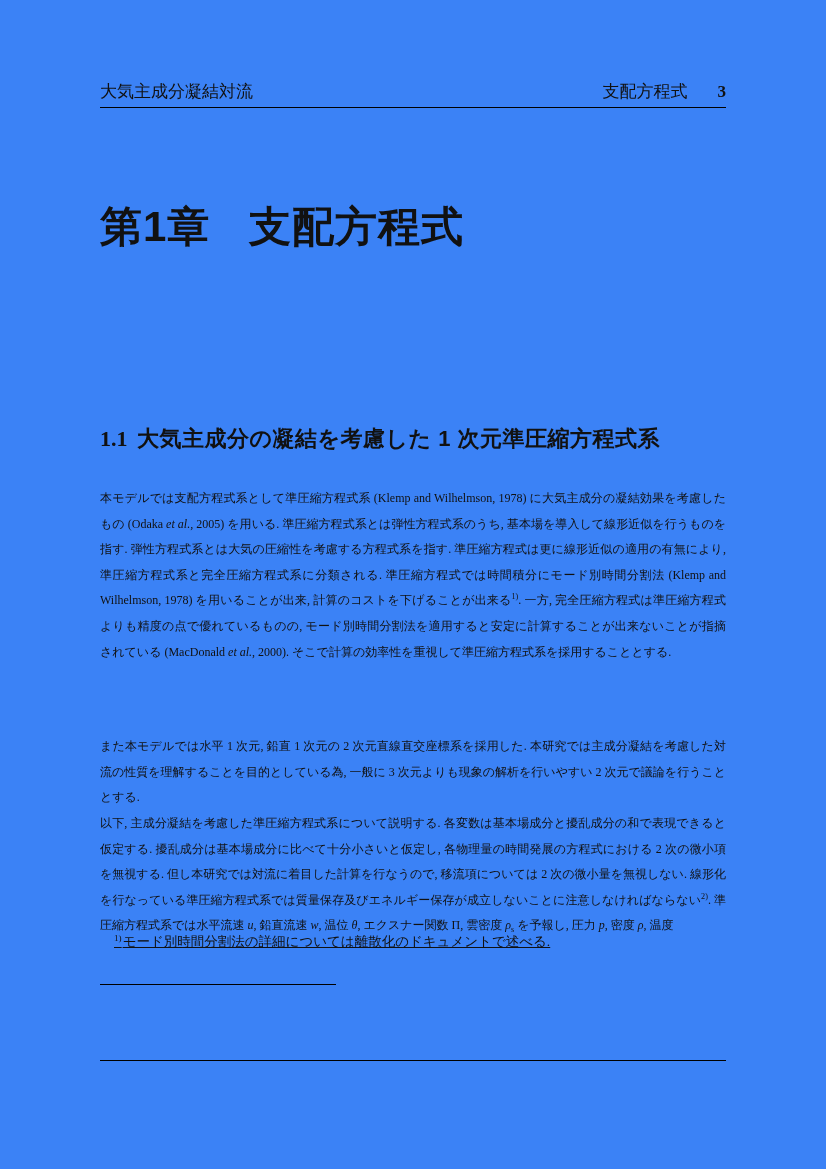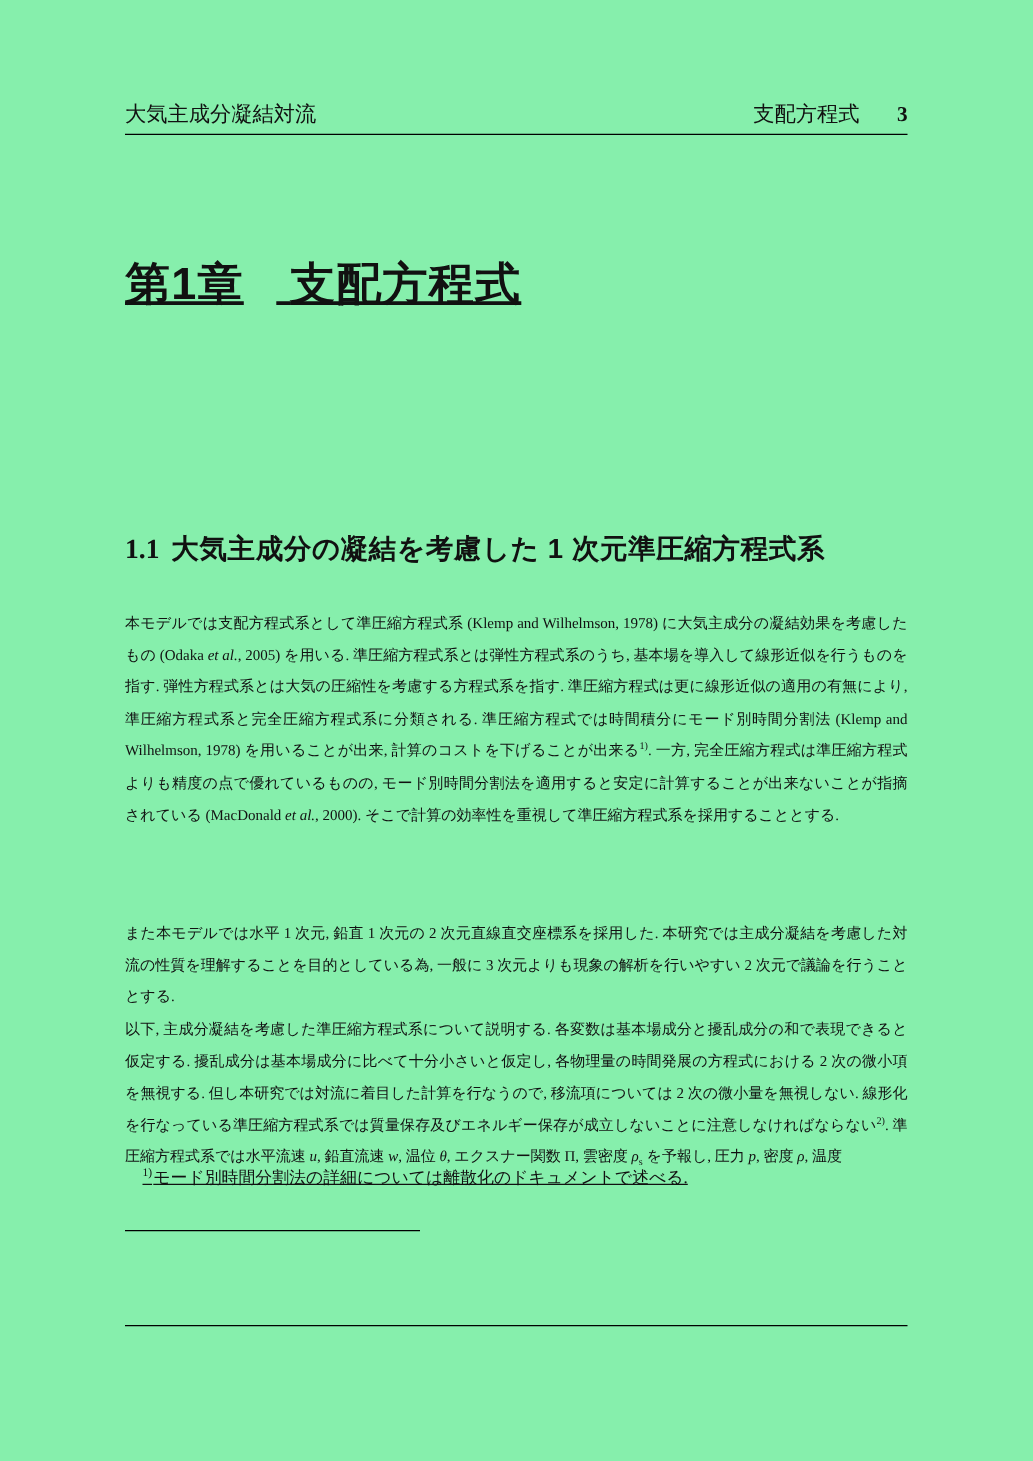--- a/index.html
+++ b/index.html
@@ -2,21 +2,21 @@
 <html><head>
 <meta charset="utf-8">
 <style>
   * { margin: 0; padding: 0; box-sizing: border-box; }
   html, body { background: #e8e8e8; }
   .page {
     position: relative;
     width: 826px;
     height: 1169px;
     margin: 0 auto;
-    background: #86efac;
+    background: #3b82f6;
     color: #111111;
     font-family: "Liberation Serif", "DejaVu Serif", serif;
     overflow: hidden;
   }
   
   .running-header {
     position: absolute;
     left: 100px; right: 100px; top: 82px;
     display: flex;
     justify-content: space-between;
@@ -32,25 +32,24 @@
     font-family: "Liberation Serif", "DejaVu Serif", serif;
     font-weight: bold;
     margin-left: 30px;
   }
   
   .chapter {
     position: absolute;
     left: 100px; right: 83px; top: 203px;
     font-family: "Liberation Sans", "DejaVu Sans", sans-serif;
     font-weight: bold;
-    font-size: 36px;
+    font-size: 42px;
     line-height: 48px;
     letter-spacing: 1px;
     white-space: nowrap;
-    text-decoration: underline;
   }
   .chapter .ch-num { margin-right: 26px; }
   
   .intro {
     position: absolute;
     left: 100px; right: 100px; top: 332px;
     font-size: 17px;
     line-height: 27px;
     text-align: justify;
   }

